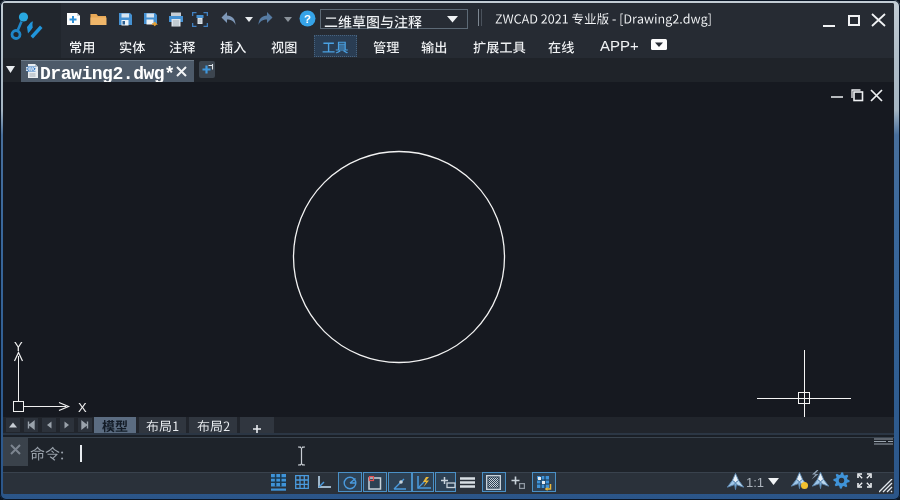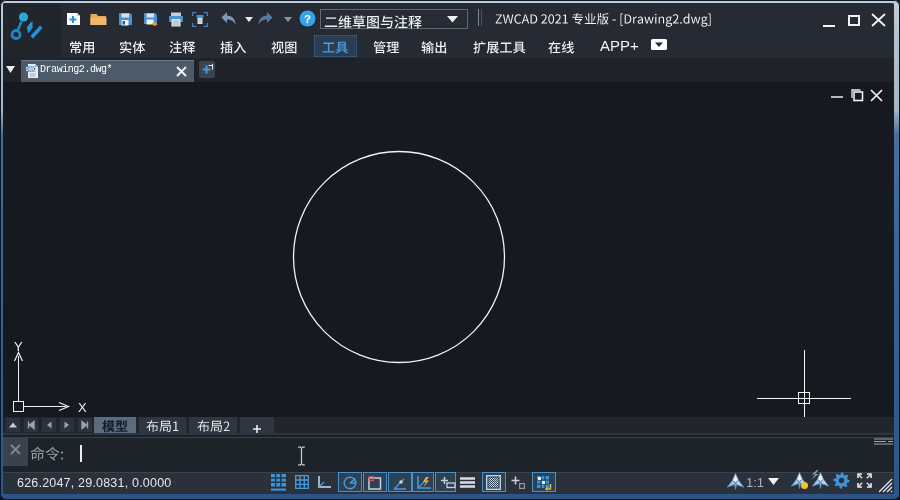--- a/index.html
+++ b/index.html
@@ -128,21 +128,21 @@
         <path d="M0 0 h9 l-4.5 7 z" fill="#e8ecef"></path>
       </svg>
 <div class="abs" style="left:18px;top:57px;width:173px;height:22px;background:#4d5a69;border-top:1px solid #6b7987;"></div>
 <svg class="abs" style="left:23px;top:60px" width="13" height="16" viewBox="0 0 13 16">
 <path d="M2 1 h7 l3 3 v11 h-10 z" fill="#e9edf0"></path>
         <path d="M9 1 l3 3 h-3 z" fill="#b8c2ca"></path>
 <rect x="0.5" y="3.5" width="9" height="5" fill="#2f74c0"></rect>
 <text x="5" y="7.6" font-size="4.5" font-family="Liberation Sans" font-weight="bold" fill="#fff" text-anchor="middle">DWG</text>
 <path d="M3.5 11 h6 M3.5 13 h6" stroke="#9aa4ad" stroke-width="0.9"></path>
       </svg>
-<div class="abs" style="left:37px;top:61px;font-family:'Liberation Mono',monospace;font-weight:normal;font-size:10px;color:#ffffff;letter-spacing:-0.45px;">Drawing2.dwg*</div>
+<div class="abs" style="left:37px;top:61px;font-family:'Liberation Mono',monospace;font-weight:bold;font-size:18px;color:#ffffff;letter-spacing:-0.45px;">Drawing2.dwg*</div>
 <svg class="abs" style="left:173px;top:63px" width="11" height="11" viewBox="0 0 11 11">
 <path d="M1 1 L10 10 M10 1 L1 10" stroke="#f2f4f6" stroke-width="2"></path>
       </svg>
 <svg class="abs" style="left:196px;top:58px" width="16" height="17" viewBox="0 0 16 17">
 <rect x="0" y="0" width="16" height="17" rx="2" fill="#3c454f"></rect>
 <path d="M9.5 4.5 h4 v-1.5 M13.5 4.5 v4" fill="none" stroke="#dfe5ea" stroke-width="1.1"></path>
 <path d="M7.5 4.5 v8 M3.5 8.5 h8" stroke="#3f97dc" stroke-width="2.2"></path>
       </svg>
 <div class="abs" style="left:0;top:79px;width:891px;height:335px;background:#161920;"></div>
 <svg class="abs" style="left:0;top:79px" width="891" height="335" viewBox="0 0 891 335">
@@ -223,21 +223,20 @@
           <path d="M4.4 8.8H10.4V9.8H4.4ZM2.4 11.0H6.5V16.2H2.4V15.2H5.4V12.0H2.4ZM8.1 11.0H12.5V12.0H9.2V18.6H8.1ZM12.1 11.0H13.2V15.3Q13.2 15.7 13.1 16.0Q12.9 16.2 12.6 16.4Q12.3 16.5 11.8 16.5Q11.2 16.5 10.3 16.5Q10.3 16.3 10.2 16.0Q10.1 15.7 10.0 15.5Q10.7 15.5 11.1 15.5Q11.6 15.5 11.8 15.5Q12.0 15.5 12.0 15.4Q12.1 15.4 12.1 15.3ZM1.9 11.0H3.0V17.5H1.9ZM7.6 4.6 8.5 5.3Q7.9 6.1 7.1 6.8Q6.3 7.6 5.3 8.3Q4.3 8.9 3.3 9.5Q2.2 10.0 1.2 10.4Q1.1 10.1 0.9 9.8Q0.7 9.5 0.5 9.3Q1.6 9.0 2.6 8.5Q3.6 8.0 4.6 7.4Q5.5 6.8 6.3 6.1Q7.0 5.4 7.6 4.6ZM8.0 5.4Q8.5 6.0 9.3 6.6Q10.0 7.2 10.8 7.7Q11.7 8.2 12.6 8.6Q13.6 9.0 14.5 9.2Q14.4 9.3 14.2 9.5Q14.0 9.7 13.9 9.9Q13.8 10.1 13.7 10.3Q12.7 10.0 11.8 9.5Q10.9 9.1 10.0 8.5Q9.1 7.9 8.4 7.2Q7.6 6.5 7.1 5.8Z M19.6 15.1 20.4 14.3Q21.0 14.7 21.7 15.1Q22.4 15.6 23.1 16.0Q23.7 16.5 24.3 16.9Q24.9 17.4 25.3 17.7L24.4 18.7Q24.1 18.3 23.5 17.9Q22.9 17.4 22.3 16.9Q21.6 16.4 20.9 16.0Q20.2 15.5 19.6 15.1ZM17.5 11.7H26.8V12.8H17.5ZM21.0 9.0 21.8 8.4Q22.2 8.7 22.7 9.1Q23.1 9.5 23.5 9.9Q23.9 10.3 24.1 10.6L23.3 11.3Q23.1 11.0 22.7 10.6Q22.3 10.2 21.9 9.8Q21.4 9.4 21.0 9.0ZM23.0 5.5Q23.5 6.1 24.3 6.7Q25.1 7.4 26.0 8.0Q26.9 8.6 27.8 9.1Q28.8 9.6 29.6 9.9Q29.5 10.0 29.3 10.2Q29.1 10.4 29.0 10.6Q28.9 10.8 28.8 10.9Q27.9 10.6 27.0 10.0Q26.1 9.4 25.2 8.8Q24.3 8.1 23.4 7.4Q22.6 6.7 22.0 6.0ZM22.7 4.7 23.7 5.3Q22.8 6.4 21.6 7.5Q20.4 8.6 19.1 9.4Q17.7 10.3 16.3 11.0Q16.2 10.8 16.0 10.5Q15.8 10.2 15.5 10.0Q16.9 9.5 18.2 8.6Q19.6 7.8 20.7 6.8Q21.9 5.8 22.7 4.7ZM26.6 11.7H26.8L27.0 11.7L27.8 12.2Q27.2 12.8 26.4 13.7Q25.6 14.5 24.8 15.3Q23.9 16.2 23.1 16.9L22.1 16.3Q22.7 15.8 23.3 15.2Q24.0 14.6 24.6 14.0Q25.2 13.4 25.7 12.8Q26.2 12.3 26.6 11.9Z M32.1 11.5Q31.7 11.5 31.4 11.3Q31.1 11.0 31.1 10.5Q31.1 10.0 31.4 9.7Q31.7 9.5 32.1 9.5Q32.5 9.5 32.8 9.7Q33.1 10.0 33.1 10.5Q33.1 11.0 32.8 11.3Q32.5 11.5 32.1 11.5ZM32.1 17.6Q31.7 17.6 31.4 17.3Q31.1 17.0 31.1 16.6Q31.1 16.1 31.4 15.8Q31.7 15.5 32.1 15.5Q32.5 15.5 32.8 15.8Q33.1 16.1 33.1 16.6Q33.1 17.0 32.8 17.3Q32.5 17.6 32.1 17.6Z" fill="#99a1aa"></path>
         </svg></div>
 <div class="abs" style="left:77px;top:442px;width:1.5px;height:17px;background:#e8ecf0;"></div>
 <svg class="abs" style="left:294px;top:443px" width="9" height="20" viewBox="0 0 9 20">
 <path d="M1 1 h3 M5 1 h3 M4.5 1.5 v17 M1 19 h3 M5 19 h3 M1 1 q2 0 3.5 1 M8 1 q-2 0 -3.5 1 M1 19 q2 0 3.5 -1 M8 19 q-2 0 -3.5 -1" stroke="#c8cdd3" stroke-width="1.2" fill="none"></path>
       </svg>
 <svg class="abs" style="left:871px;top:435px" width="19" height="7" viewBox="0 0 19 7">
 <path d="M0 1 h19 M0 3.5 h12 M14 3.5 h5 M0 6 h19" stroke="#99a3ad" stroke-width="1.2"></path>
       </svg>
 <div class="abs" style="left:0;top:469px;right:0;height:22px;background:#2a313a;border-top:1px solid #39424d;"></div>
-<div class="abs" style="left:14px;top:473px;font-size:12.5px;color:#e2e6ea;letter-spacing:0.2px;">626.2047, 29.0831, 0.0000</div>
 <svg class="abs" style="left:268px;top:471px" width="15" height="17" viewBox="0 0 15 17">
 <rect width="15" height="12.5" fill="#3f93d8"></rect>
 <path d="M0 4.1 h15 M0 8.3 h15 M4.6 0 v12.5 M9.8 0 v12.5" stroke="#1a3950" stroke-width="1.5"></path>
 <rect x="0" y="14.5" width="15" height="2.2" fill="#3f93d8"></rect>
       </svg>
 <svg class="abs" style="left:292px;top:472px" width="14" height="14" viewBox="0 0 14 14">
 <path d="M0.7 0.7 h12.6 v12.6 h-12.6 z M0.7 5 h12.6 M0.7 9.3 h12.6 M5 0.7 v12.6 M9.3 0.7 v12.6" stroke="#4a9add" stroke-width="1.3" fill="none"></path>
       </svg>
 <svg class="abs" style="left:314px;top:473px" width="14" height="13" viewBox="0 0 14 13">
 <path d="M2 0 v11 h12" stroke="#9fb6c9" stroke-width="2" fill="none"></path>

